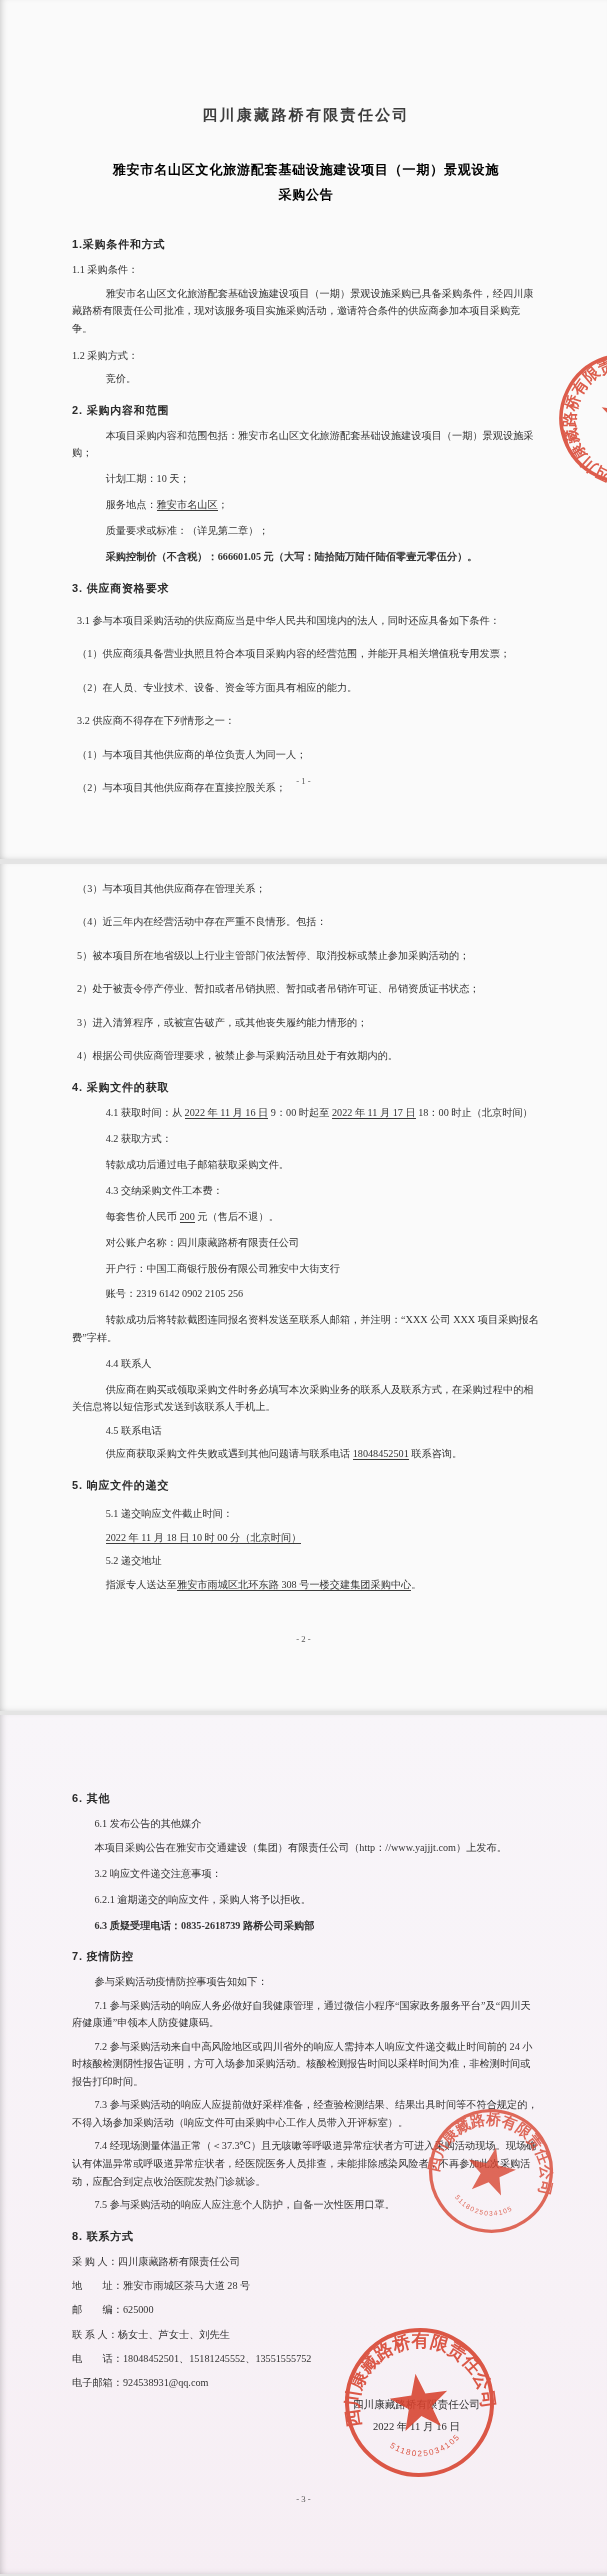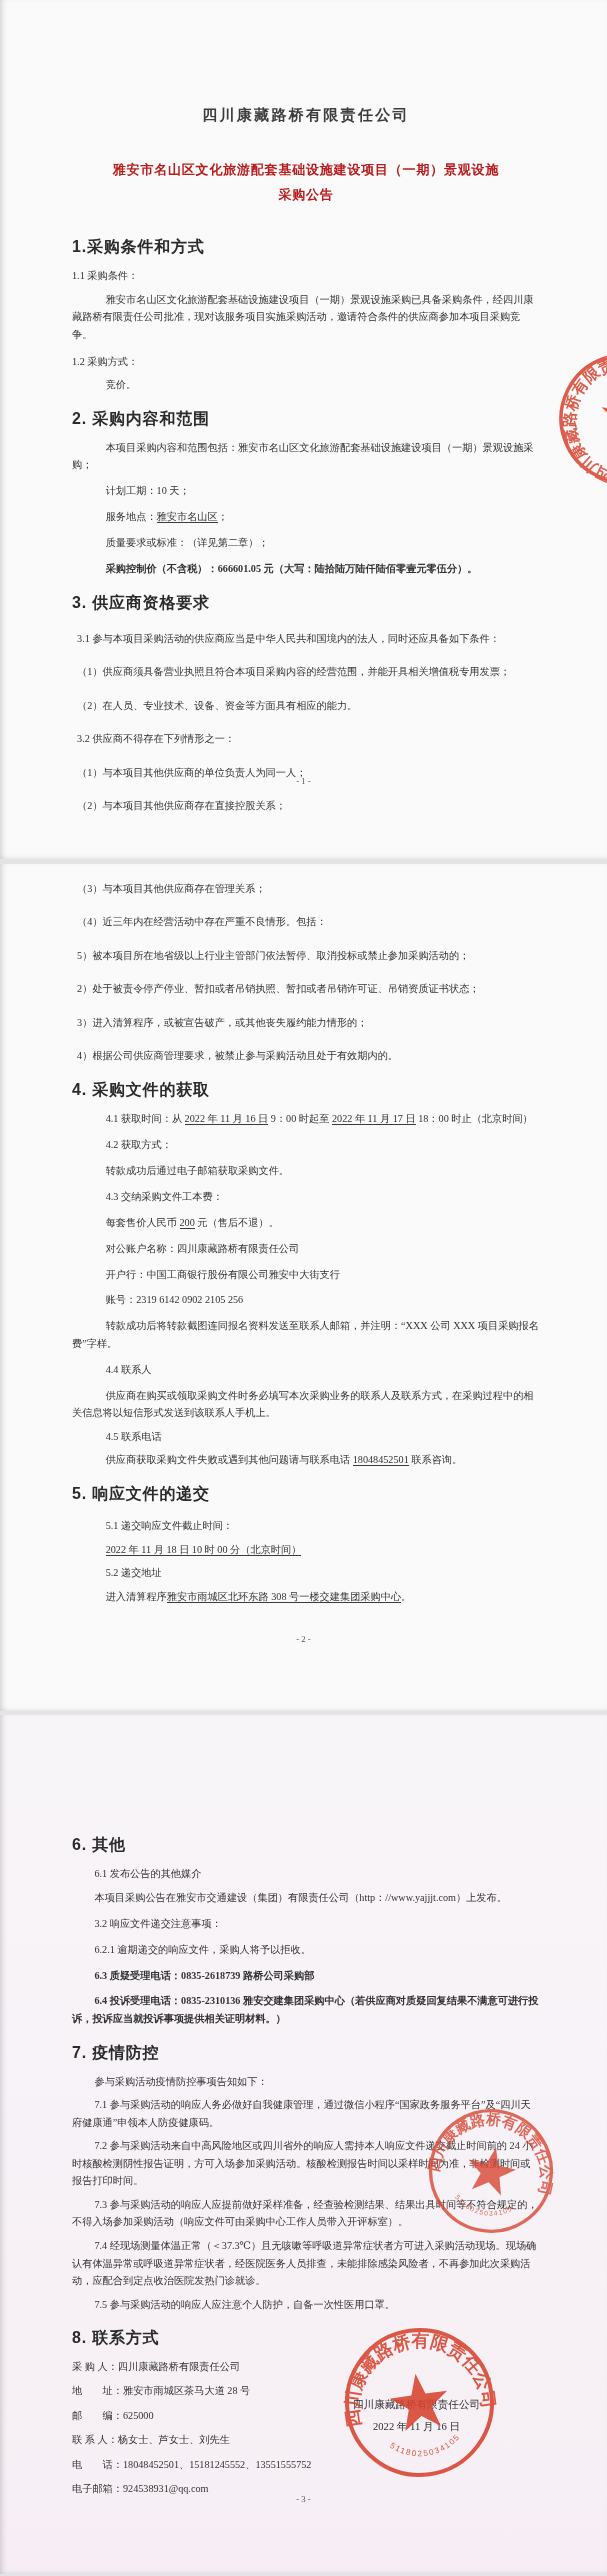--- a/index.html
+++ b/index.html
@@ -6,27 +6,27 @@
   .stage{width:607px;margin:0 auto;}
   .page{width:607px;position:relative;overflow:hidden;background:#fafafa;
         box-shadow:inset 5.3px 0 6.8px -3.8px rgba(0,0,0,.18), inset 0 -4.6px 6px -4.6px rgba(0,0,0,.10);
         color:#333;}
   .page1{height:859px;}
   .page2{height:847px;margin-top:4.6px;}
   .page3{height:859px;margin-top:4.6px;background:linear-gradient(180deg,#f8f5f9 0%,#f7f1f6 70%,#f6eef4 100%);}
   .content{padding:0 67px 0 72px;}
   .c1{padding-top:106px;}
   .c2{}
-  .c3{padding-top:105px;}
+  .c3{padding-top:61px;}
   .company-title{font-family:"Liberation Sans","DejaVu Sans",sans-serif;font-size:15px;letter-spacing:2.3px;
         color:#3d3d3d;text-align:center;font-weight:600;}
   .doc-title{font-family:"Liberation Sans","DejaVu Sans",sans-serif;font-size:13px;letter-spacing:0.8px;
-        color:#b91c1c;text-align:center;font-weight:600;line-height:1.9;}
+        color:#000000;text-align:center;font-weight:600;line-height:1.9;}
   .mt-title{margin-top:33px;}
-  .sec{font-family:"Liberation Sans","DejaVu Sans",sans-serif;font-size:16px;color:#2b2b2b;
+  .sec{font-family:"Liberation Sans","DejaVu Sans",sans-serif;font-size:11px;color:#2b2b2b;
         font-weight:700;margin:15px 0 9px 0;letter-spacing:0.8px;}
   p{margin:0;font-size:10.2px;line-height:1.72;color:#323232;}
   .li{margin:8.4px 0;}           
   .li2{margin:6px 0;}           
   .ind2{text-indent:2.2em;}     
   .ind3{text-indent:3.3em;}     
   .ind05{text-indent:0.5em;margin-top:16px;}
   .b{font-weight:bold;}
   .u{border-bottom:0.8px solid #3c3c3c;}
   .footer{position:absolute;left:0;width:100%;text-align:center;font-size:8.7px;color:#555;}
@@ -116,34 +116,33 @@
       <p class="ind3 li">转款成功后将转款截图连同报名资料发送至联系人邮箱，并注明：“XXX 公司 XXX 项目采购报名费”字样。</p>
       <p class="ind3 li">4.4 联系人</p>
       <p class="ind3 li2">供应商在购买或领取采购文件时务必填写本次采购业务的联系人及联系方式，在采购过程中的相关信息将以短信形式发送到该联系人手机上。</p>
       <p class="ind3 li2">4.5 联系电话</p>
       <p class="ind3 li2"><span>供应商获取采购文件失败或遇到其他问题请与联系电话 </span><span class="u">18048452501</span><span> 联系咨询。</span></p>
 
       <div class="sec" style="margin-bottom:12px">5. 响应文件的递交</div>
       <p class="ind3 li2">5.1 递交响应文件截止时间：</p>
       <p class="ind3 li2"><span class="u">2022 年 11 月 18 日 10 时 00 分（北京时间）</span></p>
       <p class="ind3 li2">5.2 递交地址</p>
-      <p class="ind3 li2"><span>进入清算程序</span><span class="u">雅安市雨城区北环东路 308 号一楼交建集团采购中心</span><span>。</span></p>
+      <p class="ind3 li2"><span>指派专人送达至</span><span class="u">雅安市雨城区北环东路 308 号一楼交建集团采购中心</span><span>。</span></p>
     </div>
     <div class="footer f2">- 2 -</div>
   </div>
 
   <div class="page page3">
     <div class="content c3">
       <div class="sec">6. 其他</div>
       <p class="ind2 li2">6.1 发布公告的其他媒介</p>
       <p class="ind2 li2">本项目采购公告在雅安市交通建设（集团）有限责任公司（http：//www.yajjjt.com）上发布。</p>
       <p class="ind2 li">3.2 响应文件递交注意事项：</p>
       <p class="ind2 li">6.2.1 逾期递交的响应文件，采购人将予以拒收。</p>
       <p class="ind2 li b">6.3 质疑受理电话：0835-2618739 路桥公司采购部</p>
-      <p class="ind2 li b">6.4 投诉受理电话：0835-2310136 雅安交建集团采购中心（若供应商对质疑回复结果不满意可进行投诉，投诉应当就投诉事项提供相关证明材料。）</p>
 
       <div class="sec">7. 疫情防控</div>
       <p class="ind2 li2">参与采购活动疫情防控事项告知如下：</p>
       <p class="ind2 li2">7.1 参与采购活动的响应人务必做好自我健康管理，通过微信小程序“国家政务服务平台”及“四川天府健康通”申领本人防疫健康码。</p>
       <p class="ind2 li2">7.2 参与采购活动来自中高风险地区或四川省外的响应人需持本人响应文件递交截止时间前的 24 小时核酸检测阴性报告证明，方可入场参加采购活动。核酸检测报告时间以采样时间为准，非检测时间或报告打印时间。</p>
       <p class="ind2 li2">7.3 参与采购活动的响应人应提前做好采样准备，经查验检测结果、结果出具时间等不符合规定的，不得入场参加采购活动（响应文件可由采购中心工作人员带入开评标室）。</p>
       <p class="ind2 li2">7.4 经现场测量体温正常（＜37.3℃）且无咳嗽等呼吸道异常症状者方可进入采购活动现场。现场确认有体温异常或呼吸道异常症状者，经医院医务人员排查，未能排除感染风险者，不再参加此次采购活动，应配合到定点收治医院发热门诊就诊。</p>
       <p class="ind2 li2">7.5 参与采购活动的响应人应注意个人防护，自备一次性医用口罩。</p>
 
       <div class="sec">8. 联系方式</div>

